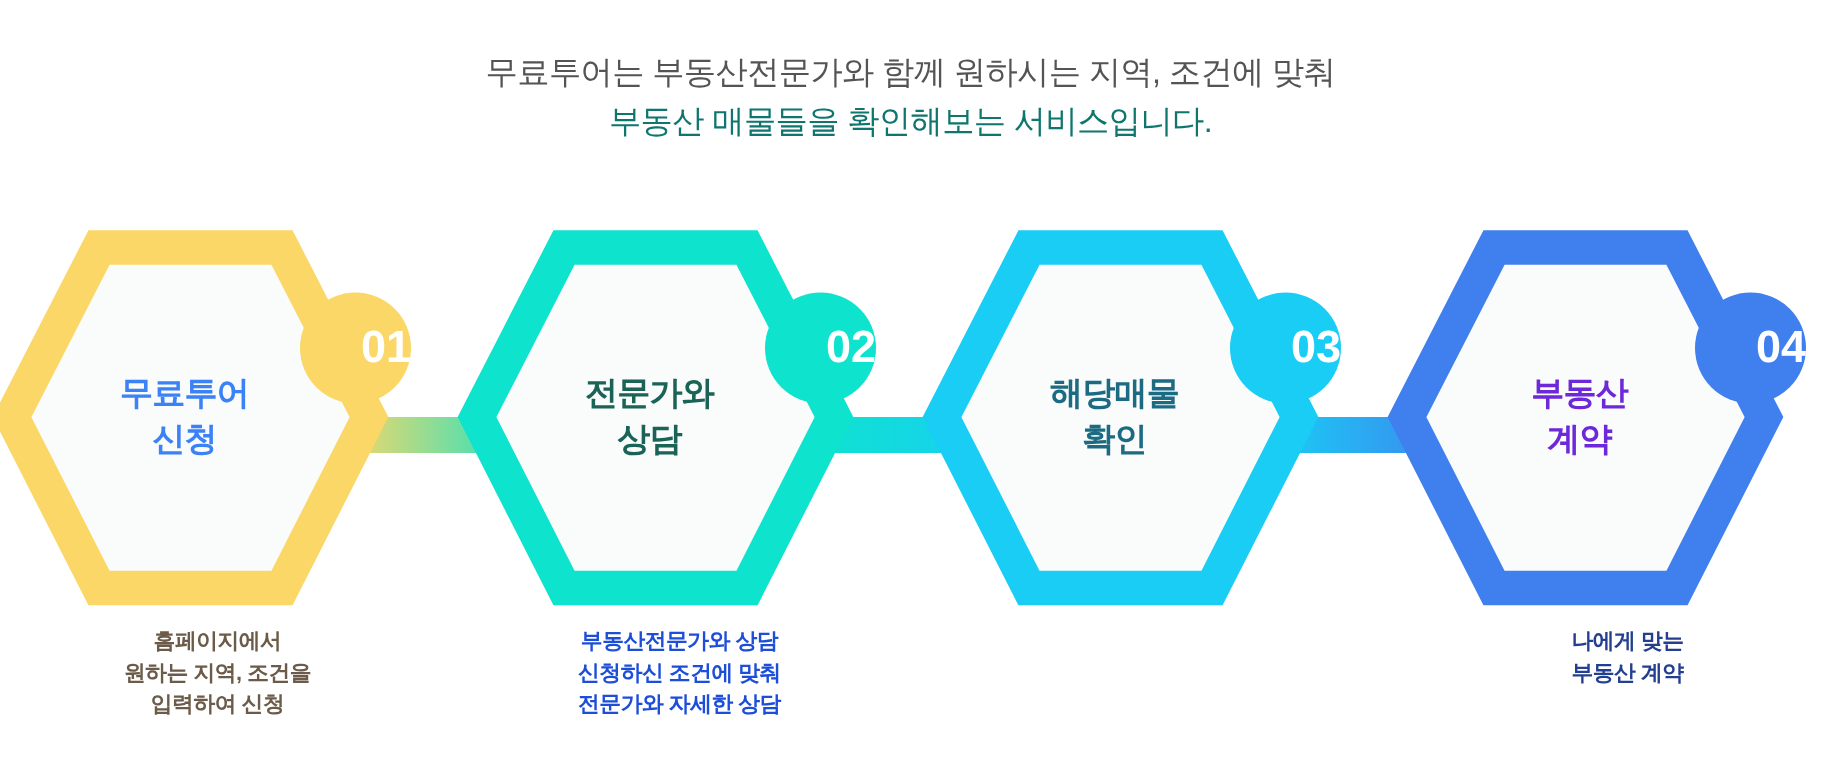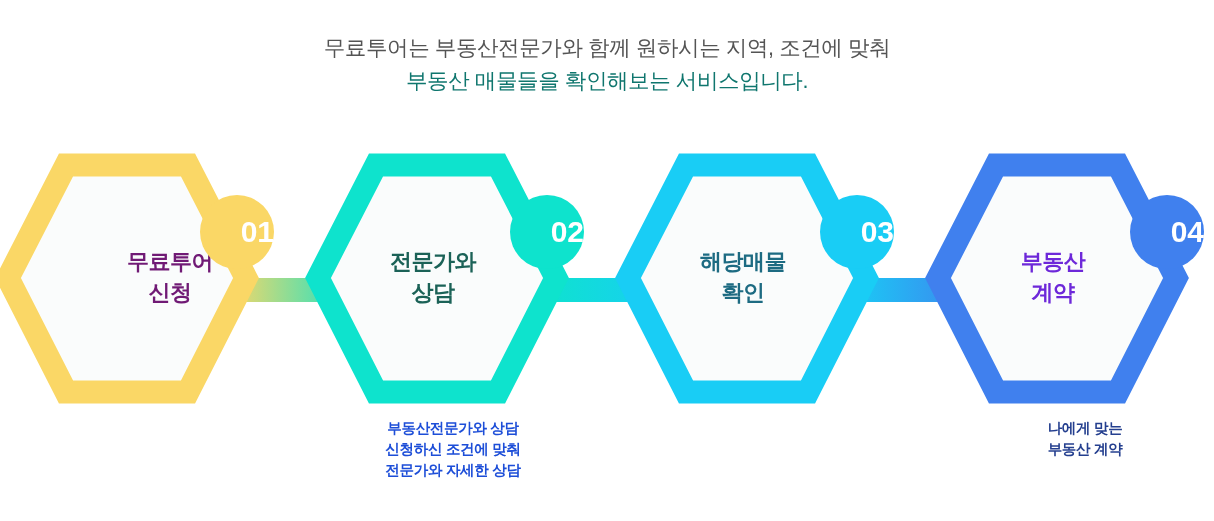--- a/index.html
+++ b/index.html
@@ -121,21 +121,21 @@
       <polygon id="conn1" points="538,128 670,128 670,152 550,152" fill="url(#grad1)"></polygon>
       <polygon id="conn2" points="848,128 980,128 980,152 860,152" fill="url(#grad2)"></polygon>
 
       <path id="hex0" d="M 66,15 L 188,15 L 246,128 L 188,242 L 66,242 L 8,128 Z" fill="#fafcfc" stroke-width="23" stroke-linejoin="miter" stroke="#fad766"></path>
       <path id="hex1" d="M 376,15 L 498,15 L 556,128 L 498,242 L 376,242 L 318,128 Z" fill="#fafcfc" stroke-width="23" stroke-linejoin="miter" stroke="#0ee3cd"></path>
       <path id="hex2" d="M 686,15 L 808,15 L 866,128 L 808,242 L 686,242 L 628,128 Z" fill="#fafcfc" stroke-width="23" stroke-linejoin="miter" stroke="#19cdf5"></path>
       <path id="hex3" d="M 996,15 L 1118,15 L 1176,128 L 1118,242 L 996,242 L 938,128 Z" fill="#fafcfc" stroke-width="23" stroke-linejoin="miter" stroke="#4080ee"></path>
     </svg>
 
     <div class="step" style="left:0px;">
-      <div class="hex-label" style="color: #701a75; margin-left: 47px;">무료투어
+      <div class="hex-label" style="color: #3b82f6;">무료투어
 신청</div>
       <div class="badge" id="badge0" style="left: 200px; top: 45px; background: rgb(250, 215, 102);">
         <span>01</span>
       </div>
     </div>
 
     <div class="step" style="left:310px;">
       <div class="hex-label" style="color: rgb(27, 98, 87);">전문가와
 상담</div>
       <div class="badge" id="badge1" style="left: 200px; top: 45px; background: rgb(14, 227, 205);">
@@ -155,20 +155,23 @@
       <div class="hex-label" style="color: #6d28d9;">부동산
 계약</div>
       <div class="badge" id="badge3" style="left: 200px; top: 45px; background: rgb(64, 128, 238);">
         <span>04</span>
       </div>
     </div>
 
   </div>
 
   <div class="captions">
+    <div class="caption" id="cap0" style="left: 0px; width: 290px; color: rgb(107, 91, 72);">홈페이지에서
+원하는 지역, 조건을
+입력하여 신청</div>
     <div class="caption" id="cap1" style="left: 308px; width: 290px; color: #1d4ed8;">부동산전문가와 상담
 신청하신 조건에 맞춰
 전문가와 자세한 상담</div>
     <div class="caption" id="cap3" style="left: 940px; width: 290px; color: rgb(36, 63, 143);">나에게 맞는
 부동산 계약</div>
   </div>
 
 </div>
 
 </body></html>

